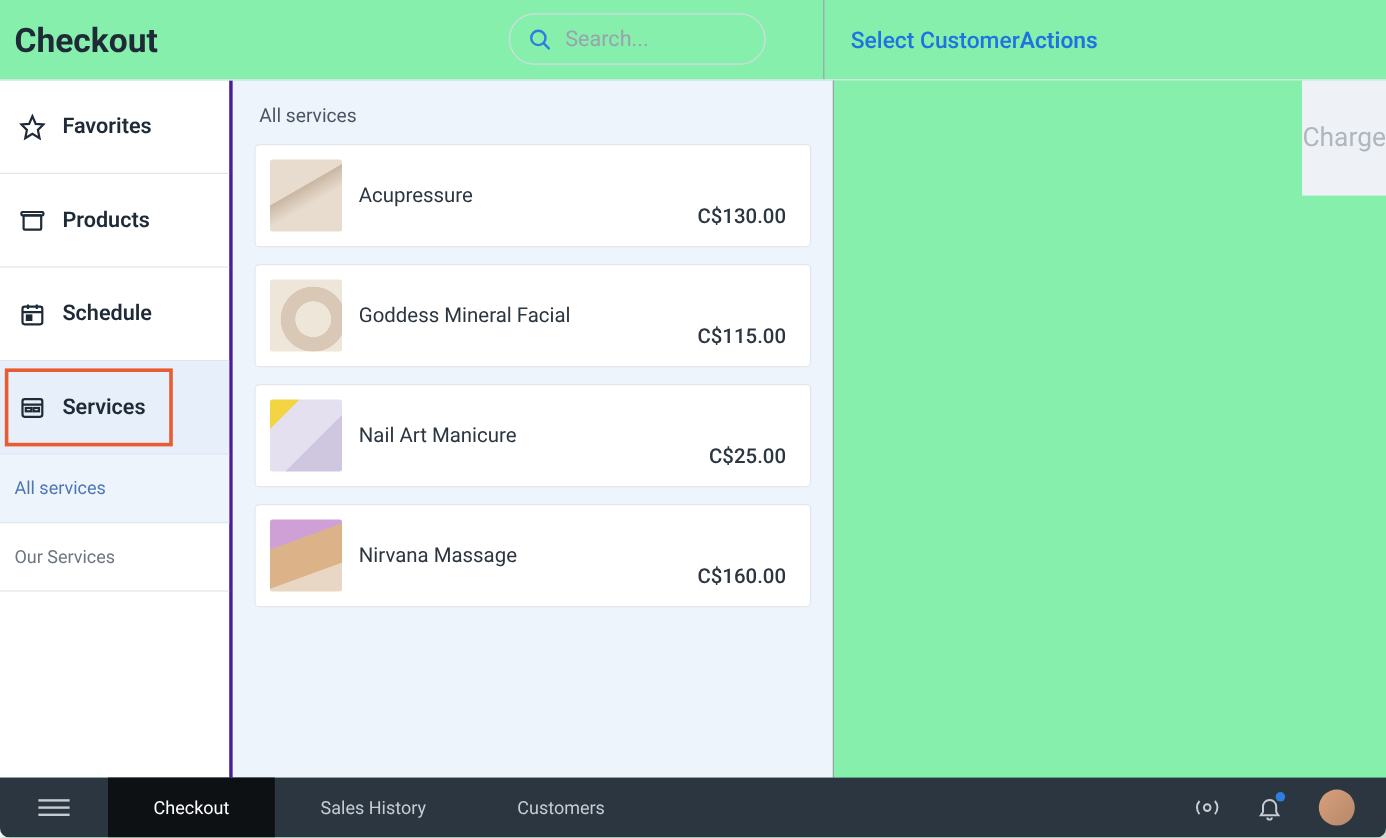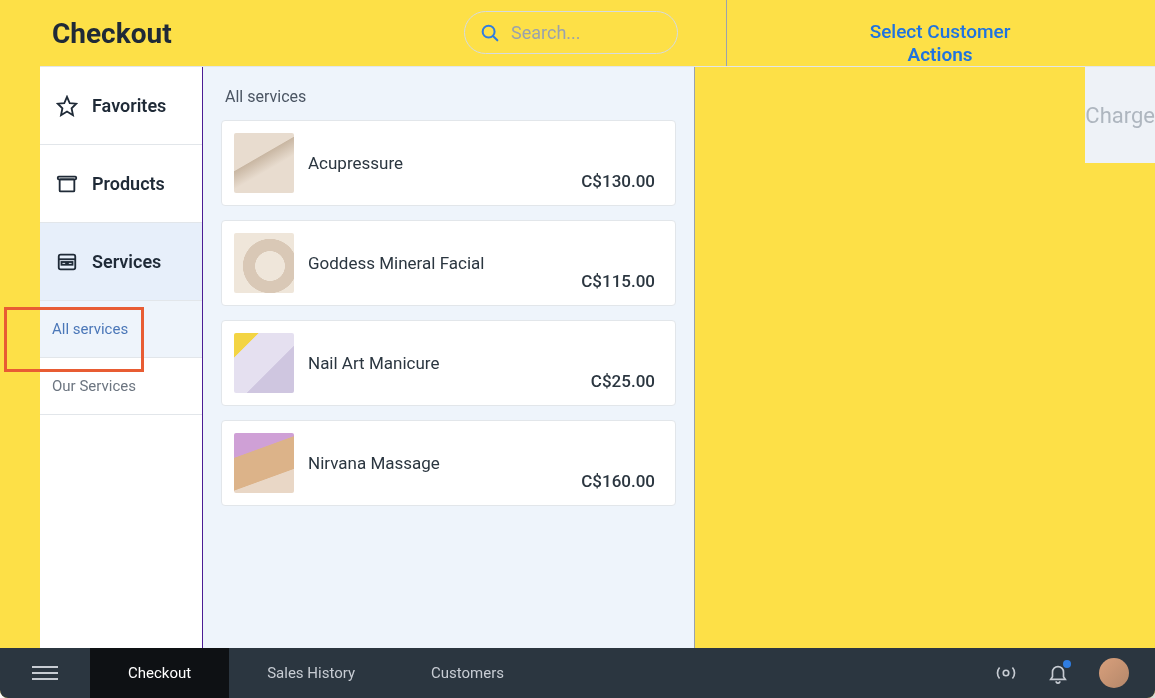--- a/index.html
+++ b/index.html
@@ -1,25 +1,24 @@
 <!DOCTYPE html>
 <html><head>
 <meta charset="utf-8">
 <style>
   * { box-sizing: border-box; margin: 0; padding: 0; font-family: -apple-system, BlinkMacSystemFont, "Segoe UI", Roboto, Helvetica, Arial, sans-serif; }
   body { background: #fff; }
   .app {
     width: 1155px;
     height: 698px;
     position: relative;
-    background: #fde047;
+    background: #86efac;
     border-radius: 0 0 8px 8px;
     overflow: hidden;
     box-shadow: 4px 4px 6px rgba(0,0,0,0.18);
-    padding-left: 40px;
   }
   
   .header {
     height: 67px;
     border-bottom: 1px solid #e2e6ea;
     display: flex;
     align-items: center;
     padding: 0 12px;
     position: relative;
   }
@@ -54,34 +53,33 @@
   }
   .search input::placeholder { color: #9aa2ad; }
   .header-right {
     position: absolute;
     top: 0; bottom: 0;
     left: 686px;
     right: 0;
     border-left: 1px solid #9aa2ad;
     display: flex;
     align-items: center;
-    justify-content: flex-end;
+    justify-content: flex-start;
     padding: 0 24px 0 22px;
-    flex-direction: column;
   }
   .link-blue { color: #1f73e0; font-size: 19px; font-weight: 500; cursor: pointer; }
   .link-blue.bold { font-weight: 600; }
   
   .body {
     display: flex;
     height: calc(100% - 67px - 50px);
   }
   .sidebar {
-    width: 163px;
-    border-right: 1px solid #4c1d95;
+    width: 194px;
+    border-right: 3px solid #4c1d95;
     background: #fff;
   }
   .side-item {
     height: 78px;
     border-bottom: 1px solid #e2e6ea;
     display: flex;
     align-items: center;
     gap: 14px;
     padding: 0 16px;
     font-size: 18px;
@@ -244,20 +242,32 @@
       </div>
       <div class="side-item">
         <span class="ic">
           <svg width="22" height="22" viewBox="0 0 24 24" fill="none" stroke="#1f2a37" stroke-width="2">
               <rect x="4" y="7" width="16" height="13" rx="1"></rect>
               <rect x="2" y="4" width="20" height="3" rx="1"></rect>
             </svg>
         </span>
         <span>Products</span>
       </div>
+      <div class="side-item">
+        <span class="ic">
+          <svg width="22" height="22" viewBox="0 0 24 24" fill="none" stroke="#1f2a37" stroke-width="2">
+              <rect x="3" y="5" width="18" height="16" rx="2"></rect>
+              <line x1="3" y1="10" x2="21" y2="10"></line>
+              <line x1="8" y1="3" x2="8" y2="7"></line>
+              <line x1="16" y1="3" x2="16" y2="7"></line>
+              <rect x="7" y="13" width="4" height="4" fill="#1f2a37"></rect>
+            </svg>
+        </span>
+        <span>Schedule</span>
+      </div>
       <div class="side-item active">
         <span class="ic">
           <svg width="22" height="22" viewBox="0 0 24 24" fill="none" stroke="#1f2a37" stroke-width="2">
               <rect x="3" y="4" width="18" height="16" rx="2"></rect>
               <line x1="3" y1="9" x2="21" y2="9"></line>
               <rect x="6" y="12" width="5" height="3"></rect>
               <rect x="13" y="12" width="5" height="3"></rect>
             </svg>
         </span>
         <span>Services</span>

